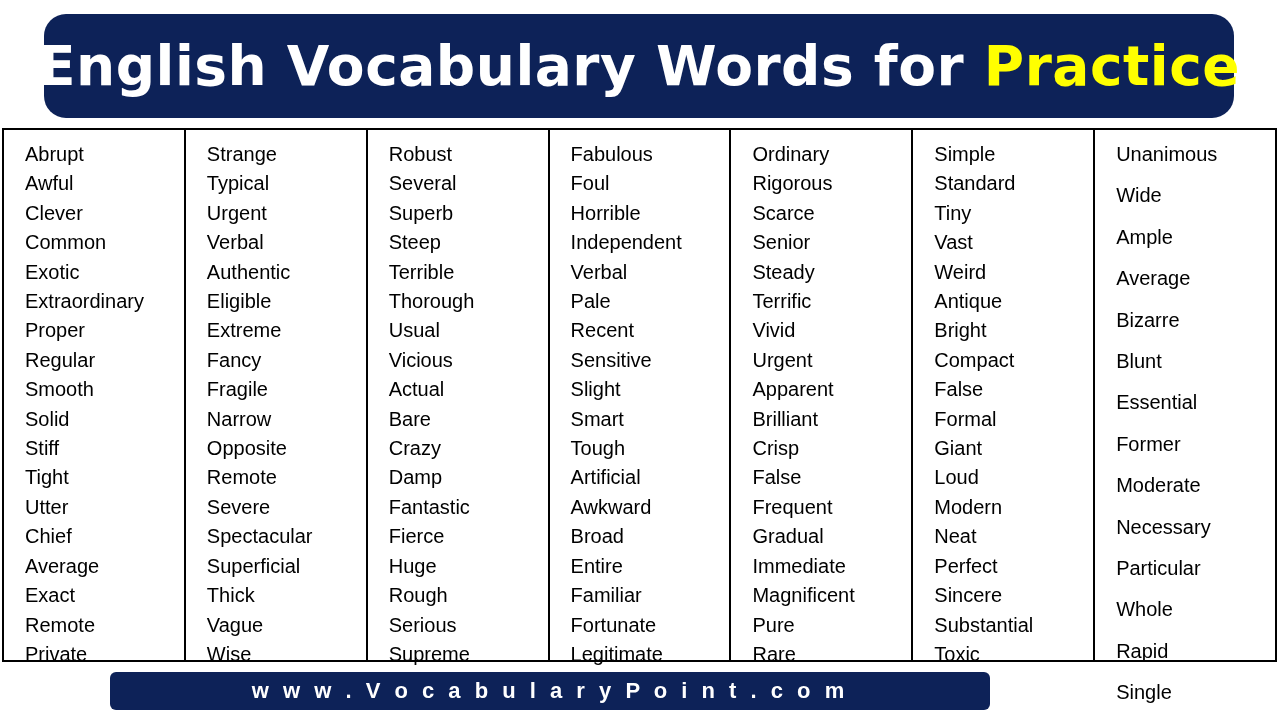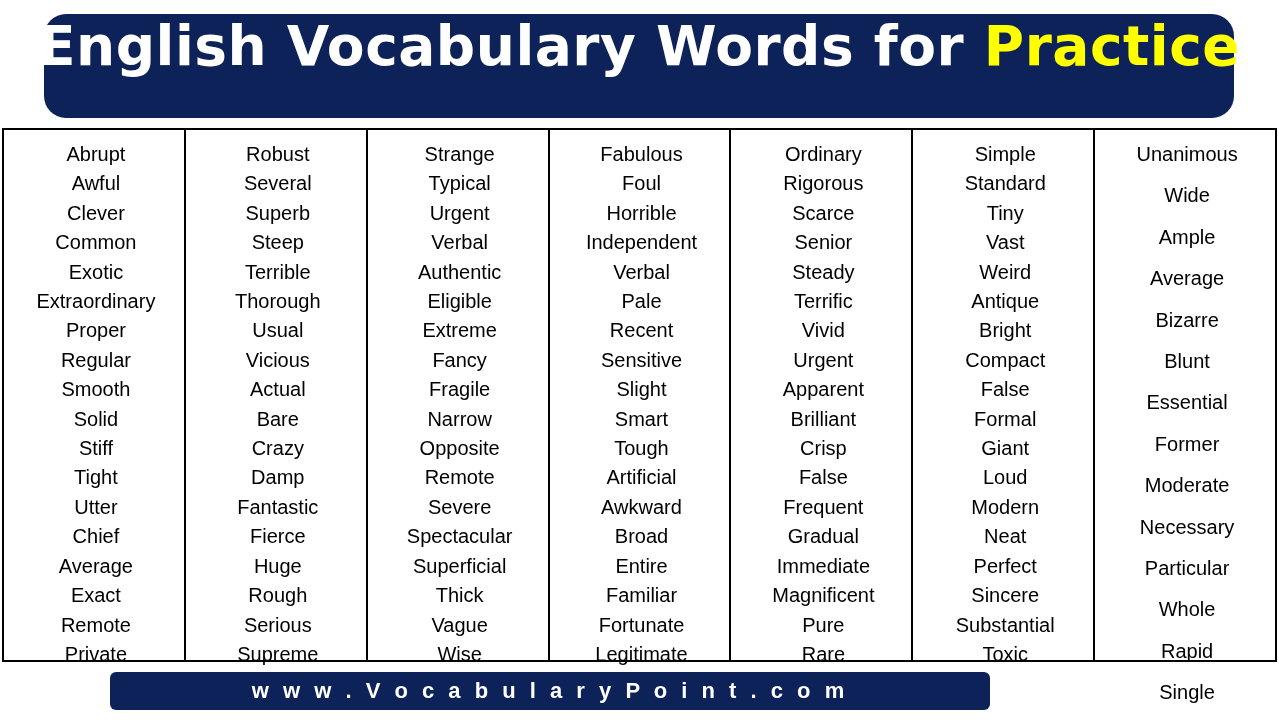--- a/index.html
+++ b/index.html
@@ -23,21 +23,21 @@
   
   .header-bar {
     position: absolute;
     left: 44px;
     top: 14px;
     width: 1190px;
     height: 104px;
     background: #0d2258;
     border-radius: 22px;
     display: flex;
-    align-items: flex-start;
+    align-items: center;
     justify-content: center;
   }
   .header-title {
     font-family: "DejaVu Sans", sans-serif;
     font-size: 55px;
     font-weight: bold;
     color: #ffffff;
     letter-spacing: 0.5px;
     white-space: nowrap;
   }
@@ -53,24 +53,24 @@
     width: 1275px;
     height: 534px;
     border: 2px solid #000000;
     box-sizing: border-box;
     display: flex;
   }
   .col {
     flex: 1 1 0;
     border-right: 2px solid #000000;
     box-sizing: border-box;
-    padding: 10px 4px 8px 8px;
+    padding: 10px 4px 8px 21px;
     display: flex;
     flex-direction: column;
-    align-items: center;
+    align-items: flex-start;
   }
   .col:last-child {
     border-right: none;
     gap: 12px;
   }
   .word {
     font-family: "Liberation Sans", sans-serif;
     font-size: 20px;
     color: #000000;
     line-height: 29.4px;
@@ -124,60 +124,60 @@
         <div class="word">Stiff</div>
         <div class="word">Tight</div>
         <div class="word">Utter</div>
         <div class="word">Chief</div>
         <div class="word">Average</div>
         <div class="word">Exact</div>
         <div class="word">Remote</div>
         <div class="word">Private</div>
       </div>
     <div class="col">
+        <div class="word">Strange</div>
+        <div class="word">Typical</div>
+        <div class="word">Urgent</div>
+        <div class="word">Verbal</div>
+        <div class="word">Authentic</div>
+        <div class="word">Eligible</div>
+        <div class="word">Extreme</div>
+        <div class="word">Fancy</div>
+        <div class="word">Fragile</div>
+        <div class="word">Narrow</div>
+        <div class="word">Opposite</div>
+        <div class="word">Remote</div>
+        <div class="word">Severe</div>
+        <div class="word">Spectacular</div>
+        <div class="word">Superficial</div>
+        <div class="word">Thick</div>
+        <div class="word">Vague</div>
+        <div class="word">Wise</div>
+      </div>
+    <div class="col">
         <div class="word">Robust</div>
         <div class="word">Several</div>
         <div class="word">Superb</div>
         <div class="word">Steep</div>
         <div class="word">Terrible</div>
         <div class="word">Thorough</div>
         <div class="word">Usual</div>
         <div class="word">Vicious</div>
         <div class="word">Actual</div>
         <div class="word">Bare</div>
         <div class="word">Crazy</div>
         <div class="word">Damp</div>
         <div class="word">Fantastic</div>
         <div class="word">Fierce</div>
         <div class="word">Huge</div>
         <div class="word">Rough</div>
         <div class="word">Serious</div>
         <div class="word">Supreme</div>
       </div>
     <div class="col">
-        <div class="word">Strange</div>
-        <div class="word">Typical</div>
-        <div class="word">Urgent</div>
-        <div class="word">Verbal</div>
-        <div class="word">Authentic</div>
-        <div class="word">Eligible</div>
-        <div class="word">Extreme</div>
-        <div class="word">Fancy</div>
-        <div class="word">Fragile</div>
-        <div class="word">Narrow</div>
-        <div class="word">Opposite</div>
-        <div class="word">Remote</div>
-        <div class="word">Severe</div>
-        <div class="word">Spectacular</div>
-        <div class="word">Superficial</div>
-        <div class="word">Thick</div>
-        <div class="word">Vague</div>
-        <div class="word">Wise</div>
-      </div>
-    <div class="col">
         <div class="word">Fabulous</div>
         <div class="word">Foul</div>
         <div class="word">Horrible</div>
         <div class="word">Independent</div>
         <div class="word">Verbal</div>
         <div class="word">Pale</div>
         <div class="word">Recent</div>
         <div class="word">Sensitive</div>
         <div class="word">Slight</div>
         <div class="word">Smart</div>

